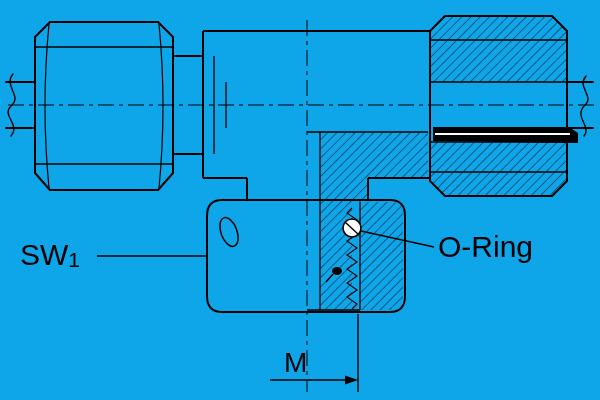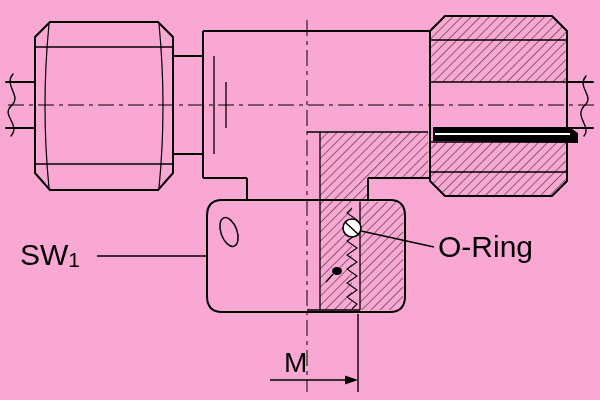--- a/index.html
+++ b/index.html
@@ -5,21 +5,21 @@
   html, body {
     margin: 0;
     padding: 0;
     background: #ffffff;
     font-family: "Liberation Sans", sans-serif;
   }
   .canvas {
     position: relative;
     width: 600px;
     height: 400px;
-    background: #f9a8d4;
+    background: #0ea5e9;
     overflow: hidden;
   }
   svg { display: block; }
   text {
     font-family: "Liberation Sans", sans-serif;
     fill: #000000;
   }
 </style>
 </head>
 <body>

